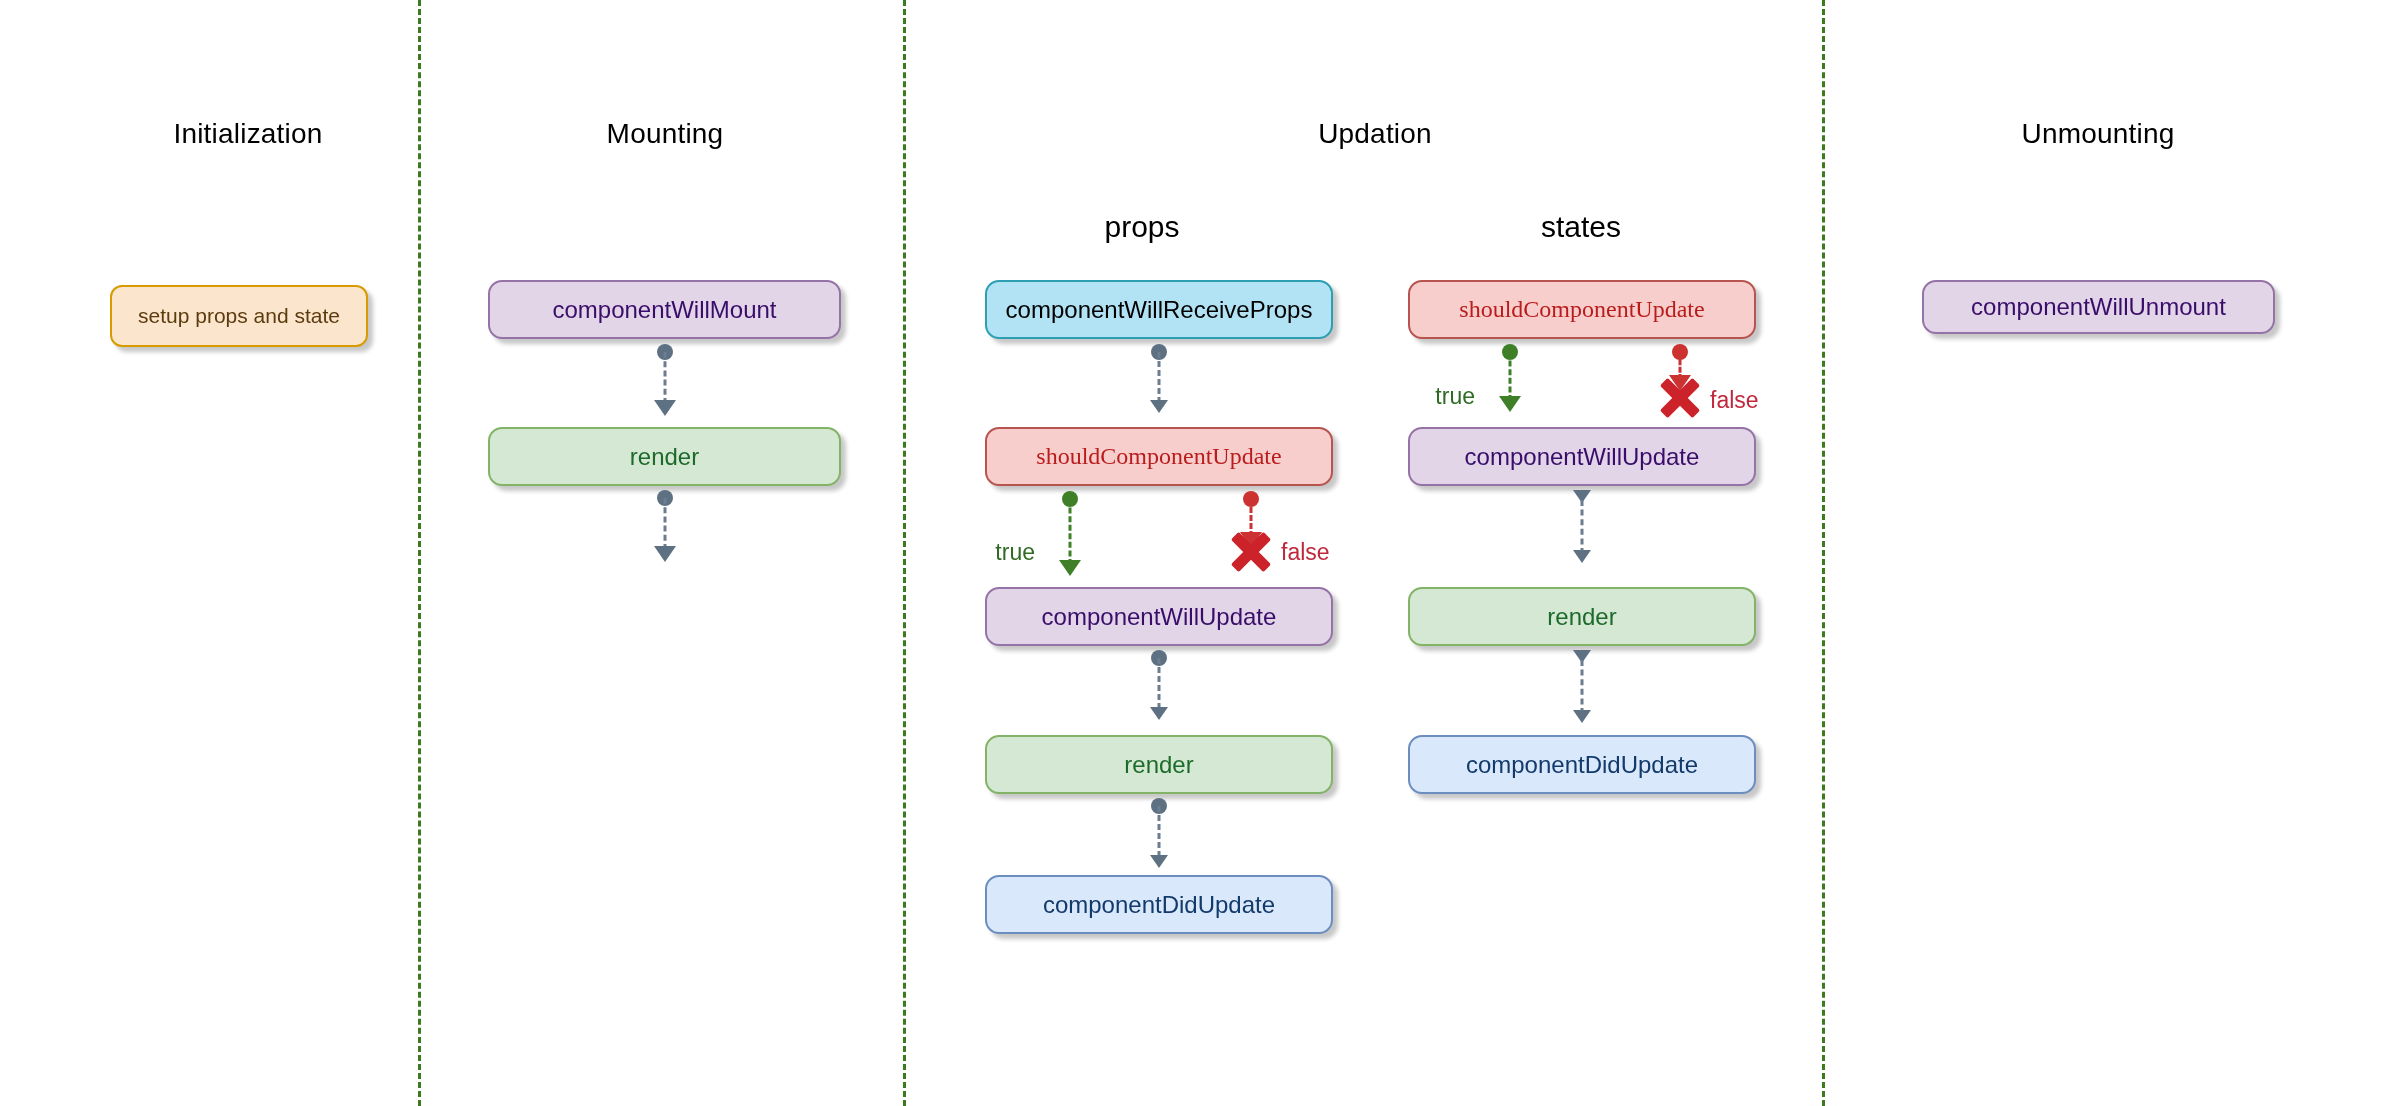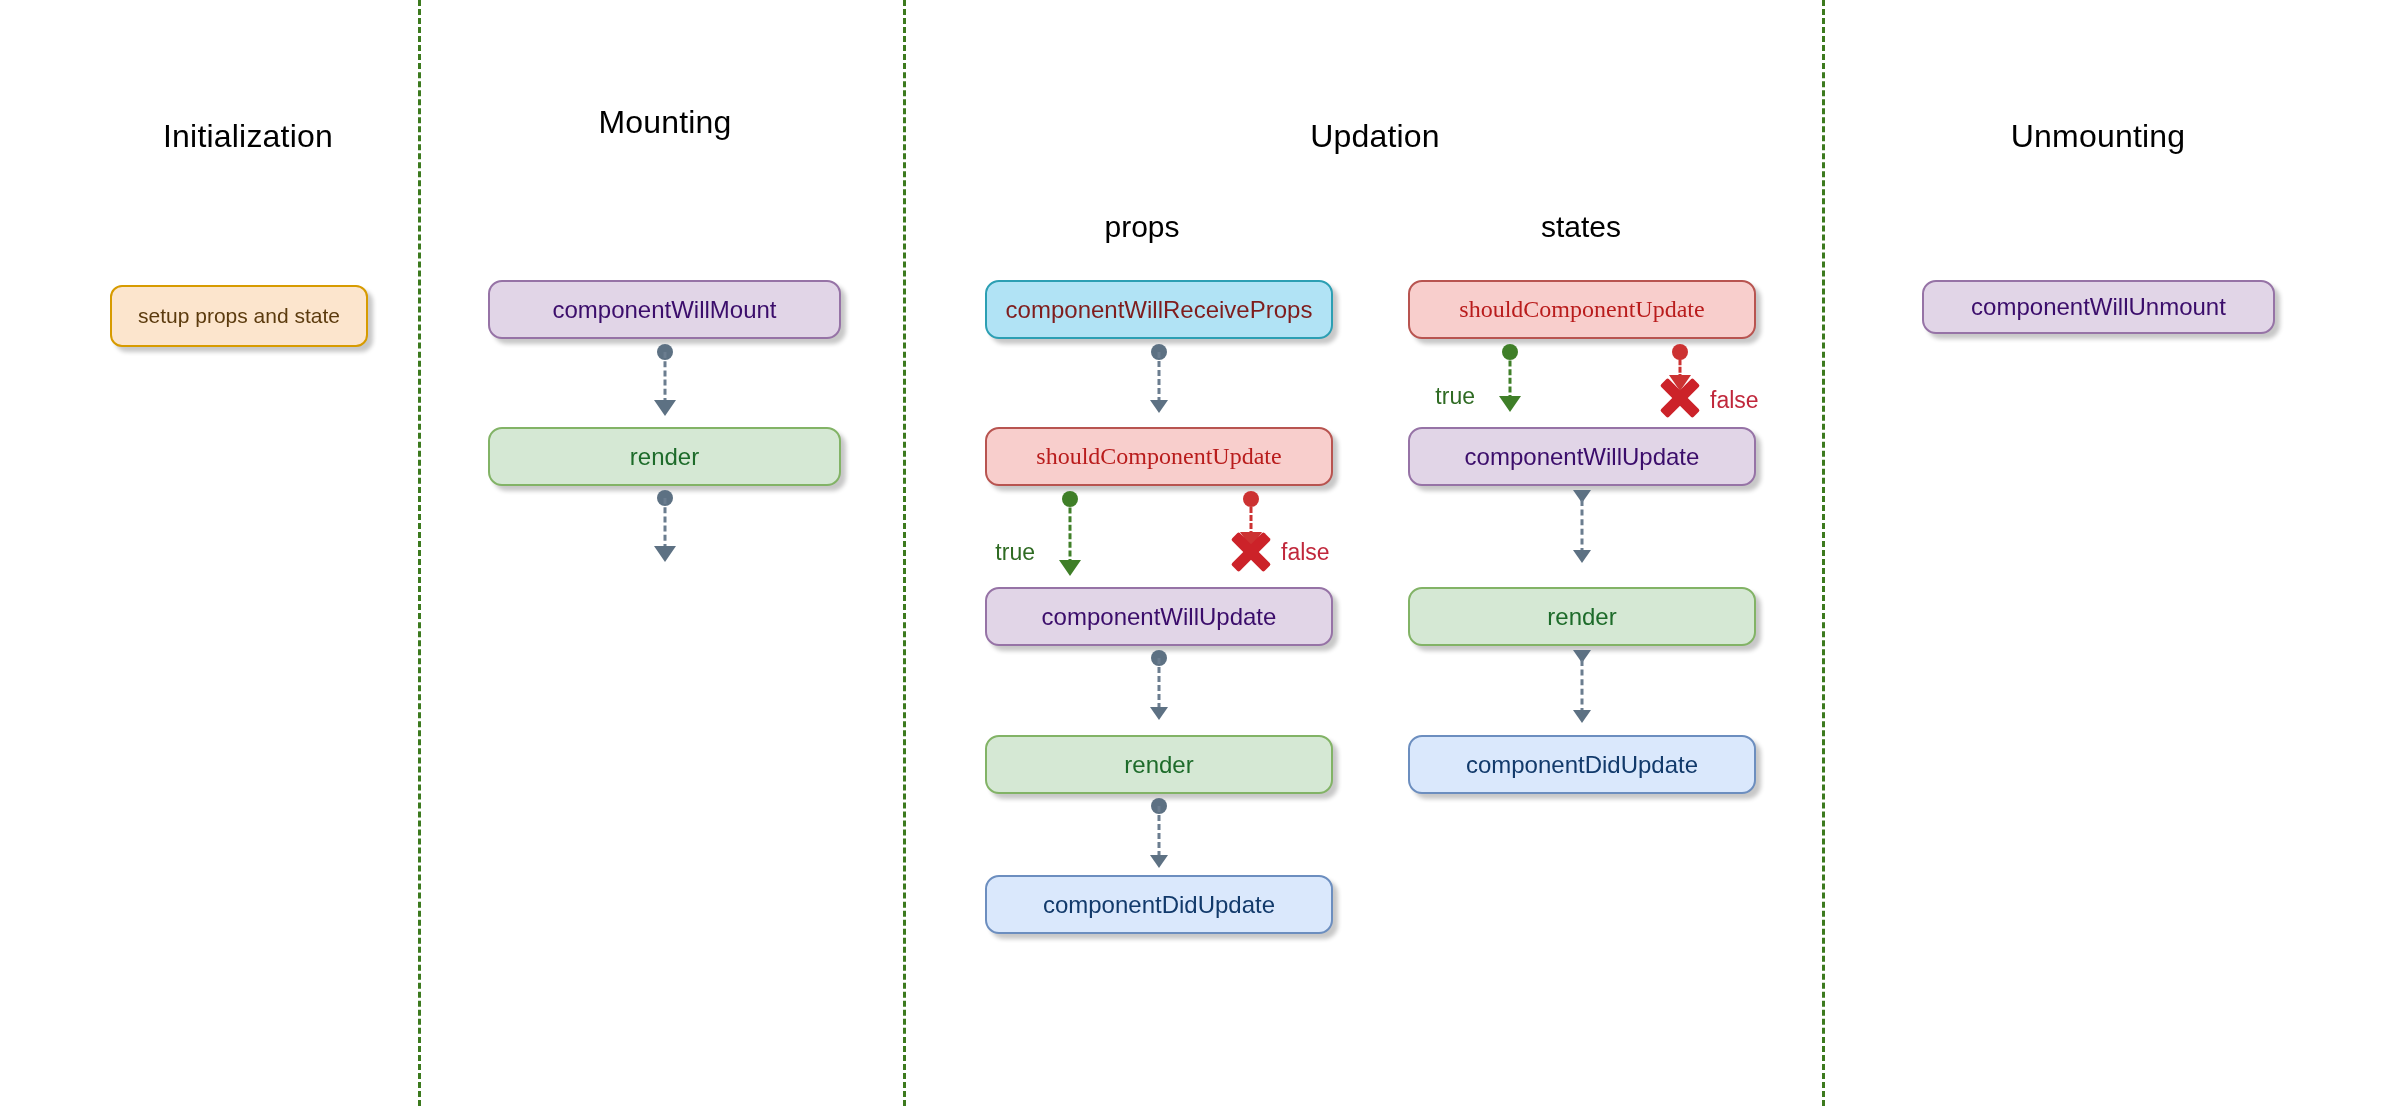--- a/index.html
+++ b/index.html
@@ -23,21 +23,21 @@
     position: absolute;
     top: 0;
     width: 0;
     height: 1106px;
     border-left: 3px dashed #3c7a1e;
   }
 
   
   .section-title {
     position: absolute;
-    font-size: 32px;
+    font-size: 28px;
     font-weight: 400;
     color: #000000;
     white-space: nowrap;
     text-align: center;
     transform: translateX(-50%);
     letter-spacing: 0.2px;
   }
   .sub-title {
     position: absolute;
     font-size: 30px;
@@ -82,21 +82,21 @@
     text-align: right;
   }
   .node.blue {
     background: #dae8fc;
     border-color: #6c8ebf;
     color: #123a6b;
   }
   .node.cyan {
     background: #b1e3f5;
     border-color: #2c9fb3;
-    color: #7f1d1d;
+    color: #000000;
   }
   .node.red {
     background: #f8cecc;
     border-color: #b85450;
     color: #b91c1c;
     font-family: Liberation Serif, serif;
   }
 
   
   .conn {
@@ -173,21 +173,21 @@
 </head>
 <body>
 
 <div id="canvas">
 
   <div class="divider" style="left:418px;"></div>
   <div class="divider" style="left:903px;"></div>
   <div class="divider" style="left:1822px;"></div>
 
   <div class="section-title" style="left:248px; top:118px;">Initialization</div>
-  <div class="section-title" style="left:665px; top:104px;">Mounting</div>
+  <div class="section-title" style="left:665px; top:118px;">Mounting</div>
   <div class="section-title" style="left:1375px; top:118px;">Updation</div>
   <div class="section-title" style="left:2098px; top:118px;">Unmounting</div>
 
   <div class="sub-title" style="left:1142px; top:210px;">props</div>
   <div class="sub-title" style="left:1581px; top:210px;">states</div>
 
   <div class="node setup" style="left:110px; top:285px; width:258px; height:62px;">setup props and state</div>
 
   <div class="node purple" style="left:488px; top:280px; width:353px; height:59px;">componentWillMount</div>
 

